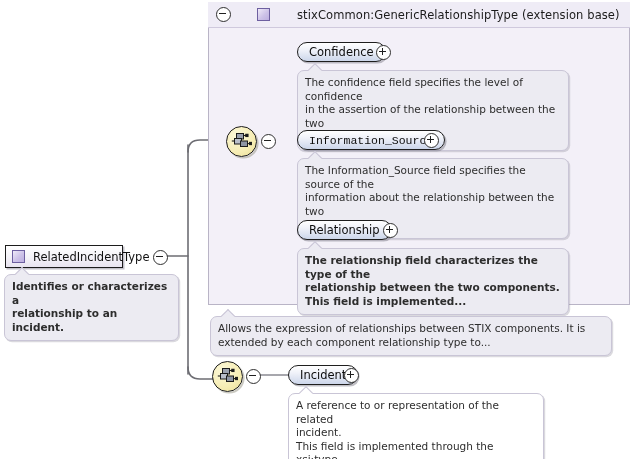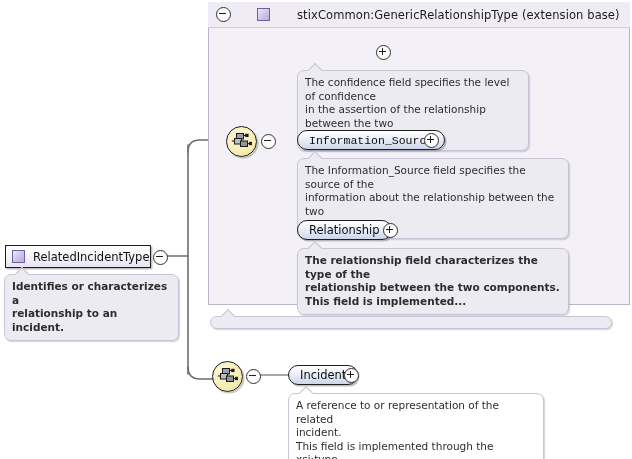--- a/index.html
+++ b/index.html
@@ -96,21 +96,21 @@
     border: 1px solid #6d5fa0;
     background: linear-gradient(135deg, #efeaf8 0%, #cdc2e8 55%, #bcaee0 100%);
     flex: 0 0 auto;
   }
 
   
   .type-box {
     position: absolute;
     left: 5px;
     top: 245px;
-    width: 146px;
+    width: 118px;
     height: 23px;
     box-sizing: border-box;
     background: linear-gradient(180deg, #ffffff 0%, #f4f2f8 55%, #e8e4f0 100%);
     border: 1.6px solid #1c1c1c;
     display: flex;
     align-items: center;
     padding-left: 6px;
     box-shadow: 1.5px 1.5px 0 rgba(120,115,135,0.45);
   }
   .type-box-label {
@@ -228,22 +228,25 @@
     </g>
   </svg>
 
   <div class="ext-container"></div>
   <div class="ext-header">
     <span class="toggle"></span>
     <span class="type-square" style="margin-left:7px;"></span>
     <span class="ext-title">stixCommon:GenericRelationshipType (extension base)</span>
   </div>
 
+  <div class="pill" style="left:297px; top:42px;">
+    <span class="pill-label">Confidence</span>
+  </div>
   <span class="toggle plus pill-toggle" style="left:376px; top:45px;"></span>
-  <div class="bubble" style="left:297px; top:70px; width:232px;">
+  <div class="bubble" style="left:297px; top:70px; width:272px;">
     <span class="notch"></span>
     <p>The confidence field specifies the level of confidence</p>
     <p>in the assertion of the relationship between the two</p>
     <p>components.</p>
   </div>
 
   <div class="pill" style="left:297px; top:130px;font-family:Liberation Mono, monospace;">
     <span class="pill-label">Information_Source</span>
   </div>
   <span class="toggle plus pill-toggle" style="left:424px; top:133px;"></span>
@@ -289,20 +292,21 @@
   </div>
   <span class="toggle" style="position:absolute; left:153px; top:250px;"></span>
   <div class="bubble" style="left:4px; top:274px; width:175px;font-weight:bold;">
     <span class="notch"></span>
     <p>Identifies or characterizes a</p>
     <p>relationship to an incident.</p>
   </div>
 
   <div class="bubble" style="left:210px; top:316px; width:402px;">
     <span class="notch"></span>
+    <p>Allows the expression of relationships between STIX components. It is extended by each component relationship type to...</p>
   </div>
 
   <div class="compositor" style="left:212px; top:361px;">
     <svg width="21" height="19" viewBox="0 0 21 19" xmlns="http://www.w3.org/2000/svg">
       <g stroke="#1b1b1b" stroke-width="1" fill="#9aa0ad">
         <rect x="5.5" y="1.5" width="7" height="5.5"></rect>
         <rect x="3.5" y="6.5" width="7" height="5.5" fill="#b9bec9"></rect>
         <rect x="9.5" y="9.0" width="7" height="5.5" fill="#8e95a3"></rect>
       </g>
       <g stroke="#1b1b1b" stroke-width="1.1" fill="#1b1b1b">

